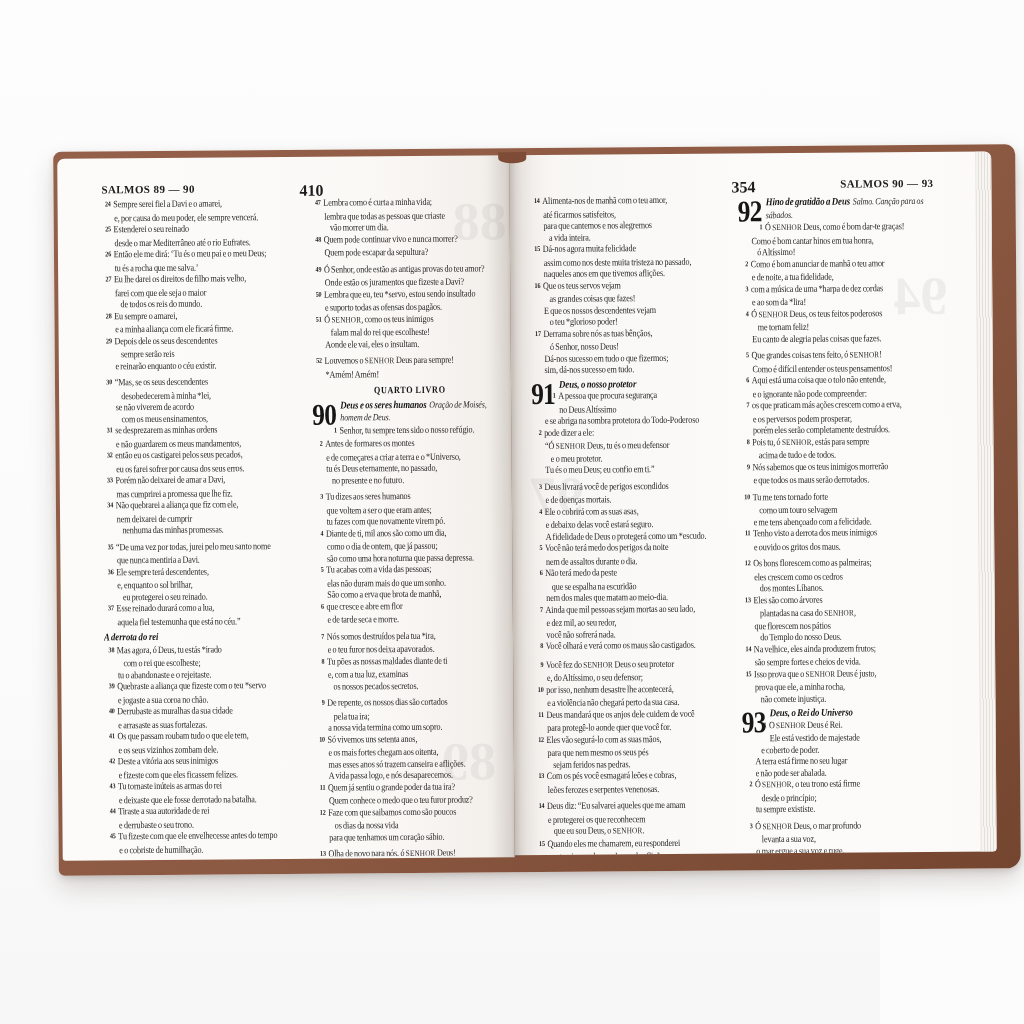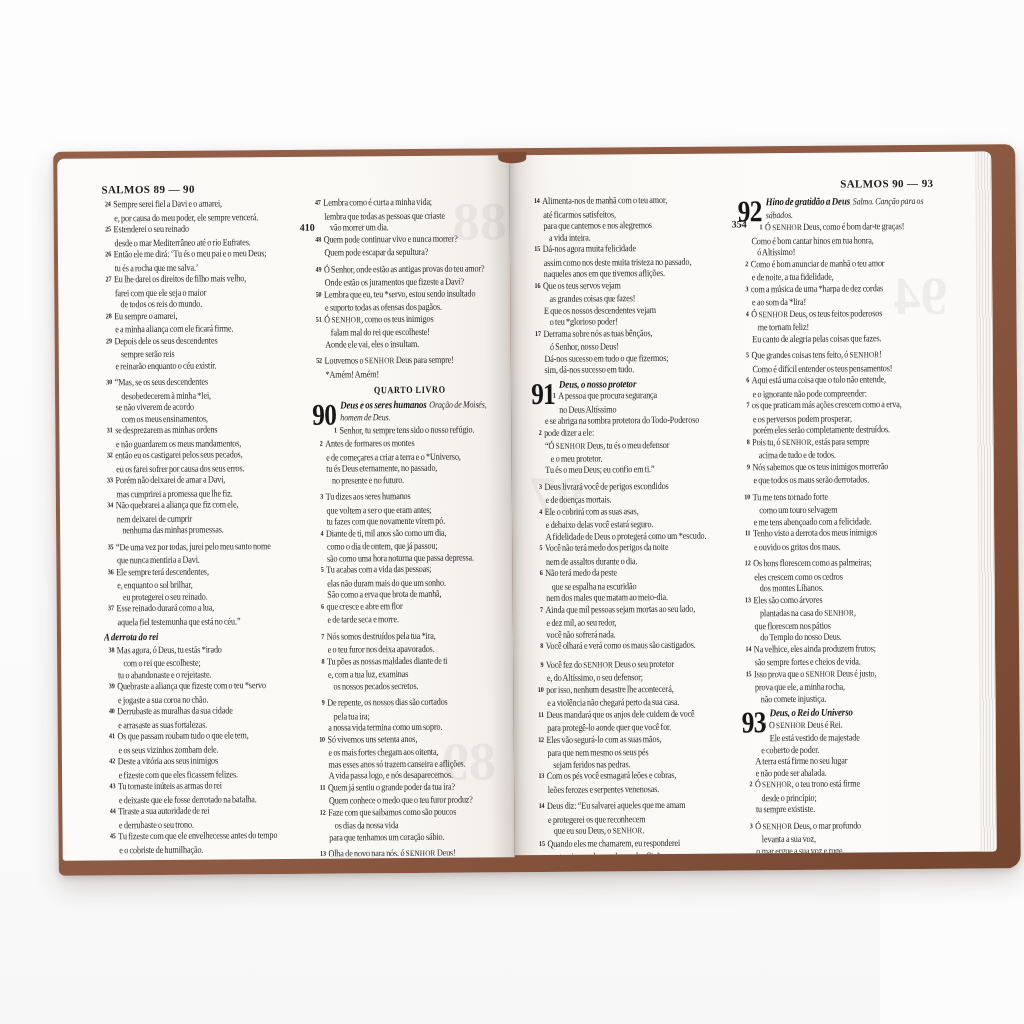--- a/index.html
+++ b/index.html
@@ -15,21 +15,21 @@
   .page-right{left:456px;width:482px;height:700px;border-radius:0 7px 4px 0;
     background:linear-gradient(90deg,#ddd8d3 0%,#efebe7 2.5%,#f9f7f4 9%,#fcfbf9 55%,#fbfaf8 100%);}
   .page-stack{position:absolute;top:0;right:0;width:15px;height:100%;
     background:repeating-linear-gradient(90deg,#f7f5f2 0 2px,#e4dfda 2px 3px);
     border-left:1px solid #e9e4df;}
   .gutter{position:absolute;left:434px;top:7px;width:46px;height:702px;pointer-events:none;
     background:linear-gradient(90deg,rgba(80,60,50,0) 0%,rgba(80,60,50,0.08) 40%,rgba(80,60,50,0.17) 50%,rgba(80,60,50,0.07) 62%,rgba(80,60,50,0) 100%);}
   .notch{position:absolute;left:445px;top:4px;width:28px;height:11px;border-radius:0 0 45% 45%;
     background:#7d4b36;}
   .hdr{position:absolute;top:32px;font-size:11px;font-weight:700;color:#1c1c1c;letter-spacing:0.4px;}
-  .pgnum{position:absolute;top:32px;font-size:10px;font-weight:700;color:#1c1c1c;margin-top:40px;}
+  .pgnum{position:absolute;top:32px;font-size:16px;font-weight:700;color:#1c1c1c;}
   .col{position:absolute;top:47px;width:230px;height:660px;overflow:hidden;
     font-size:9.6px;line-height:11.5px;color:#272625;letter-spacing:-0.15px;word-spacing:-0.6px;
     transform:scaleX(0.85);transform-origin:0 0;}
   .v-first{padding-left:16px;text-indent:-16px;white-space:pre-wrap;}
   .v-line{padding-left:16px;white-space:pre-wrap;}
   .vn{font-weight:700;font-size:7.2px;display:inline-block;width:12px;text-align:right;
     margin-right:3px;text-indent:0;position:relative;top:-1px;color:#1e1e1e;}
   .gap{height:5px;}
   .sec-head{font-weight:700;font-style:italic;font-size:10.2px;margin:4px 0 1px;color:#141414;letter-spacing:0;}
   .book-head{text-align:center;font-weight:700;font-size:9.6px;letter-spacing:0.8px;margin:5px 0 2px;color:#141414;}

